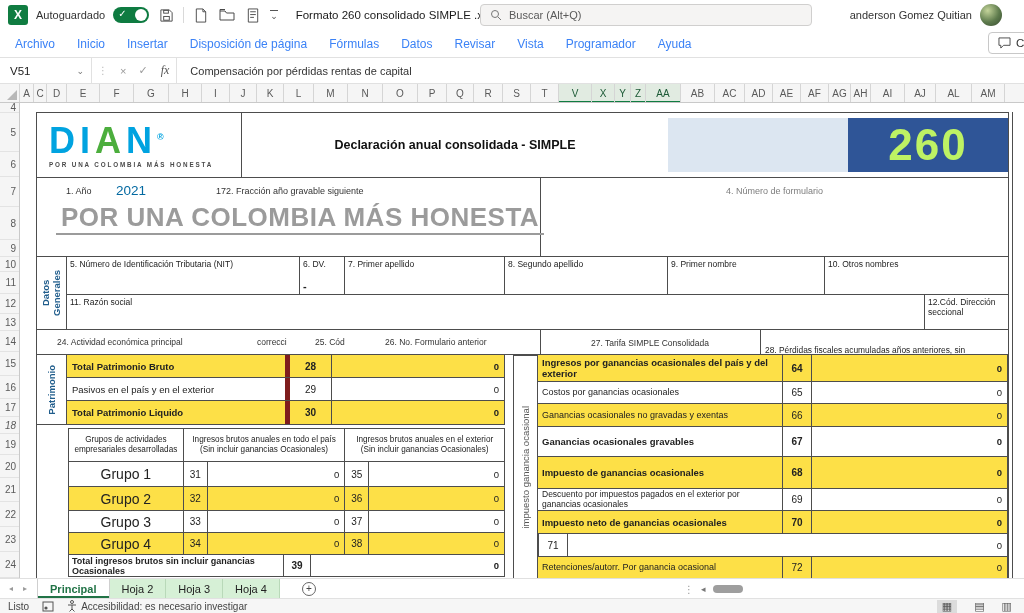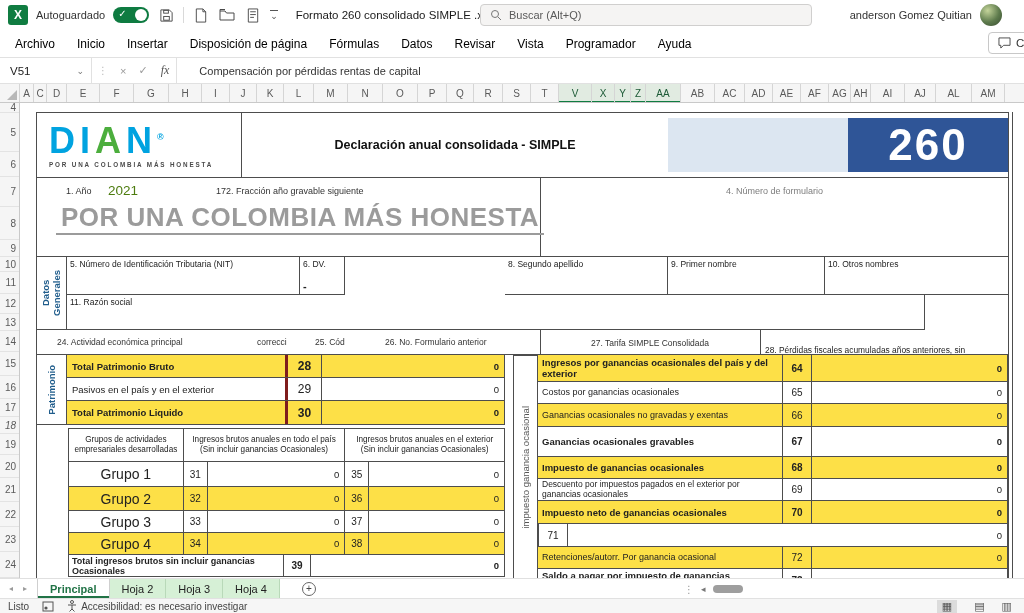--- a/index.html
+++ b/index.html
@@ -16,59 +16,59 @@
 .vsep{width:1px;height:16px;background:#d9d9d9}
 .ovf{font-size:9px;color:#555;border-top:1px solid #555;line-height:8px;padding-top:1px}
 .fname{font-size:11.5px;color:#1a1a1a;margin-left:10px;white-space:nowrap}
 .fname .dim{color:#555}
 .fname .car{font-size:8px;color:#555;margin-left:3px}
 .searchbox{position:absolute;left:480px;top:4px;width:332px;height:22px;background:#f5f4f3;border:1px solid #d0cfce;border-radius:4px;display:flex;align-items:center;gap:7px;padding-left:9px;font-size:11px;color:#5a5a5a}
 .user{position:absolute;right:52px;font-size:11px;color:#333;white-space:nowrap}
 .avatar{position:absolute;right:22px;width:22px;height:22px;border-radius:50%;background:radial-gradient(circle at 35% 30%,#c4d49a,#5d7a4c 55%,#37492f)}
 
 .menubar{height:27px;display:flex;align-items:center;padding-left:4px;position:relative;background:#fff}
-.mi{font-size:12px;color:#000000;padding:0 11px}
+.mi{font-size:12px;color:#3b82f6;padding:0 11px}
 .combtn{position:absolute;left:988px;top:2px;height:22px;display:flex;align-items:center;gap:5px;padding:0 9px;border:1px solid #c8c8c8;border-radius:4px;background:#fff;font-size:11.5px;color:#333}
 
 .fbar{height:27px;border-top:1px solid #e1e1e1;border-bottom:1px solid #e1e1e1;display:flex;align-items:center}
 .namebox{width:92px;height:100%;display:flex;align-items:center;padding-left:10px;border-right:1px solid #e1e1e1;font-size:11.5px;color:#222}
 .namebox .car{margin-left:auto;margin-right:7px;font-size:9px;color:#777}
 .fb-dots{color:#bbb;font-size:10px;padding:0 6px}
 .fb-x{color:#999;font-size:11px;padding:0 6px}
 .fb-ck{color:#999;font-size:11px;padding:0 6px}
 .fb-fx{font-family:"Liberation Serif","DejaVu Serif",serif;font-style:italic;font-size:12px;color:#555;padding:0 7px}
-.ftext{font-size:11px;color:#333;padding-left:22px;border-left:1px solid #e1e1e1;height:100%;display:flex;align-items:center;flex:1}
+.ftext{font-size:11px;color:#333;padding-left:13px;border-left:1px solid #e1e1e1;height:100%;display:flex;align-items:center;flex:1}
 
 .colheaders{height:19px;display:flex;background:#f5f5f5;border-bottom:1px solid #c9c9c9;overflow:hidden}
 .corner{width:20px;border-right:1px solid #d5d5d5;position:relative}
 .corner .tri{position:absolute;right:2px;bottom:2px;width:0;height:0;border-left:10px solid transparent;border-bottom:10px solid #b8b8b8}
 .colh{height:19px;display:flex;align-items:center;justify-content:center;font-size:10px;color:#5a5a5a;border-right:1px solid #d5d5d5;flex:0 0 auto}
 .colh.sel{background:#e1ebe1;color:#1c5a36;box-shadow:inset 0 -2px 0 #107C41}
 .gridwrap{display:flex;height:475px}
 .rowheaders{width:20px;background:#f5f5f5;border-right:1px solid #c9c9c9;overflow:hidden}
 .rowh{display:flex;align-items:center;justify-content:flex-end;padding-right:3px;font-size:10px;color:#5a5a5a;border-bottom:1px solid #e3e3e3}
 .sheet{position:relative;width:1004px;background:#fff;overflow:hidden}
 
 .ab{position:absolute}
 .lbl{font-size:9px;color:#333;white-space:nowrap}
 .fc{position:absolute;border-right:1px solid #4d4d4d;border-bottom:1px solid #4d4d4d;font-size:8.5px;color:#222;padding:2px 3px}
 .dian{font-size:36px;font-weight:800;letter-spacing:5px;line-height:34px;color:#00A3E0;white-space:nowrap}
 .dian .g{color:#4CAE3D}
 .dian .reg{font-size:9px;vertical-align:super;letter-spacing:0}
 .tagline{font-size:6.3px;letter-spacing:1.85px;color:#4a4a4a;font-weight:600;margin-top:3px;white-space:nowrap}
 .ttl{display:flex;align-items:center;justify-content:center;font-size:12.5px;font-weight:700;color:#111}
-.num260{background:#2F5597;color:#ffffff;font-size:44px;font-weight:700;display:flex;align-items:center;justify-content:center;letter-spacing:2px}
+.num260{background:#2F5597;color:#bef264;font-size:44px;font-weight:700;display:flex;align-items:center;justify-content:center;letter-spacing:2px}
 .wm{font-size:26px;font-weight:700;color:#9b9b9b;letter-spacing:.5px;border-bottom:2px solid #9b9b9b;padding:0 5px 1px;white-space:nowrap}
 .vcell{display:flex;align-items:center;justify-content:center}
 .vtxt{writing-mode:vertical-rl;transform:rotate(180deg);text-align:center}
 .vblue{color:#1F5C8B;font-weight:700;font-size:9.5px;line-height:11px}
 .vgray{color:#555;font-size:9.5px}
 .prow{display:flex;border-bottom:1px solid #4d4d4d}
 .plab{width:218px;display:flex;align-items:center;padding-left:5px;font-size:9.5px}
-.pcode{width:37px;border-left:3px solid #7f1d1d;border-right:1px solid #4d4d4d;display:flex;align-items:center;justify-content:center;font-size:12px}
+.pcode{width:47px;border-left:5px solid #7f1d1d;border-right:1px solid #4d4d4d;display:flex;align-items:center;justify-content:center;font-size:10px}
 .pval{flex:1;display:flex;align-items:center;justify-content:flex-end;padding-right:5px;font-size:9.5px;border-right:1px solid #4d4d4d}
 .blue{background:#fde047}
 .b{font-weight:700}
 .ghdr{display:flex;border-top:1px solid #4d4d4d;border-bottom:1px solid #4d4d4d;height:34px}
 .gh{border-right:1px solid #4d4d4d;display:flex;flex-direction:column;align-items:center;justify-content:center;font-size:8.2px;line-height:10px;text-align:center;color:#222;padding:0 2px}
 .grow{display:flex;border-bottom:1px solid #4d4d4d}
 .grow>div{border-right:1px solid #4d4d4d;display:flex;align-items:center}
 .gname{width:115px;justify-content:center;font-size:14px}
 .gcode{width:24px;justify-content:center;font-size:10px}
 .gval{width:138px;justify-content:flex-end;padding-right:5px;font-size:9.5px}
@@ -261,35 +261,37 @@
         <div class="tagline">POR UNA COLOMBIA MÁS HONESTA</div>
       </div>
       <div class="ab ttl" style="left:206px;top:0;width:426px;height:66px">Declaración anual consolidada - SIMPLE</div>
       <div class="ab" style="left:632px;top:6px;width:180px;height:54px;background:#DCE6F1"></div>
       <div class="ab num260" style="left:812px;top:6px;width:160px;height:54px">260</div>
     </div>
 
     <div class="ab" style="left:16px;top:75px;width:973px;height:79px;border-bottom:1px solid #4d4d4d">
       <div class="ab" style="left:504px;top:0;height:79px;border-left:1px solid #4d4d4d"></div>
       <span class="ab lbl" style="left:30px;top:8px">1. Año</span>
-      <span class="ab" style="left:72px;top:5px;font-size:13.5px;color:#4d7c0f">2021</span>
+      <span class="ab" style="left:80px;top:5px;font-size:13.5px;color:#0369a1">2021</span>
       <span class="ab lbl" style="left:180px;top:8px">172. Fracción año gravable siguiente</span>
       <div class="ab" style="left:20px;top:24px;width:478px;text-align:center"><span class="wm">POR UNA COLOMBIA MÁS HONESTA</span></div>
       <div class="ab" style="left:504px;top:8px;width:469px;text-align:center;color:#7d7d7d;font-size:9px">4. Número de formulario</div>
     </div>
 
     <div class="ab vcell" style="left:16px;top:154px;width:31px;height:73px;border-right:1px solid #4d4d4d;border-bottom:1px solid #4d4d4d">
       <span class="vtxt vblue">Datos Generales</span>
     </div>
     <div class="fc" style="left:47px;top:154px;width:233px;height:38px">5. Número de Identificación Tributaria (NIT)</div>
     <div class="fc" style="left:280px;top:154px;width:45px;height:38px"><span>6. DV.</span><span class="ab b" style="left:3px;bottom:2px;font-size:11px">-</span></div>
+    <div class="fc" style="left:325px;top:154px;width:160px;height:38px">7. Primer apellido</div>
     <div class="fc" style="left:485px;top:154px;width:163px;height:38px">8. Segundo apellido</div>
     <div class="fc" style="left:648px;top:154px;width:157px;height:38px">9. Primer nombre</div>
     <div class="fc" style="left:805px;top:154px;width:183px;height:38px;border-right:none">10. Otros nombres</div>
     <div class="fc" style="left:47px;top:192px;width:858px;height:35px">11. Razón social</div>
+    <div class="fc" style="left:905px;top:192px;width:83px;height:35px;border-right:none;line-height:10px">12.Cód. Dirección seccional</div>
 
     <div class="ab" style="left:16px;top:227px;width:973px;height:25px;border-bottom:1px solid #4d4d4d">
       <span class="ab lbl" style="left:21px;top:7px;font-size:8.5px">24. Actividad económica principal</span>
       <span class="ab lbl" style="left:221px;top:7px;font-size:8.5px">correcci</span>
       <span class="ab lbl" style="left:279px;top:7px;font-size:8.5px">25. Cód</span>
       <span class="ab lbl" style="left:349px;top:7px;font-size:8.5px">26. No. Formulario anterior</span>
       <div class="ab" style="left:504px;top:0;height:25px;border-left:1px solid #4d4d4d"></div>
       <div class="ab" style="left:504px;top:8px;width:220px;text-align:center;font-size:8.5px;color:#333">27. Tarifa SIMPLE Consolidada</div>
       <div class="ab" style="left:724px;top:0;height:25px;border-left:1px solid #4d4d4d"></div>
       <div class="ab" style="left:729px;top:12px;width:240px;font-size:8.4px;line-height:17px;color:#222">28. Pérdidas fiscales acumuladas años anteriores, sin compensar</div>
@@ -383,21 +385,21 @@
       <div class="orow blue" style="height:23px">
         <div class="olab">Ganancias ocasionales no gravadas y exentas</div>
         <div class="ocode">66</div>
         <div class="oval">0</div>
       </div>
       <div class="orow" style="height:30px">
         <div class="olab b">Ganancias ocasionales gravables</div>
         <div class="ocode b">67</div>
         <div class="oval b">0</div>
       </div>
-      <div class="orow blue" style="height:22px">
+      <div class="orow blue" style="height:32px">
         <div class="olab b">Impuesto de ganancias ocasionales</div>
         <div class="ocode b">68</div>
         <div class="oval b">0</div>
       </div>
       <div class="orow" style="height:22px">
         <div class="olab sm">Descuento por impuestos pagados en el exterior por ganancias ocasionales</div>
         <div class="ocode">69</div>
         <div class="oval">0</div>
       </div>
       <div class="orow blue" style="height:23px">

